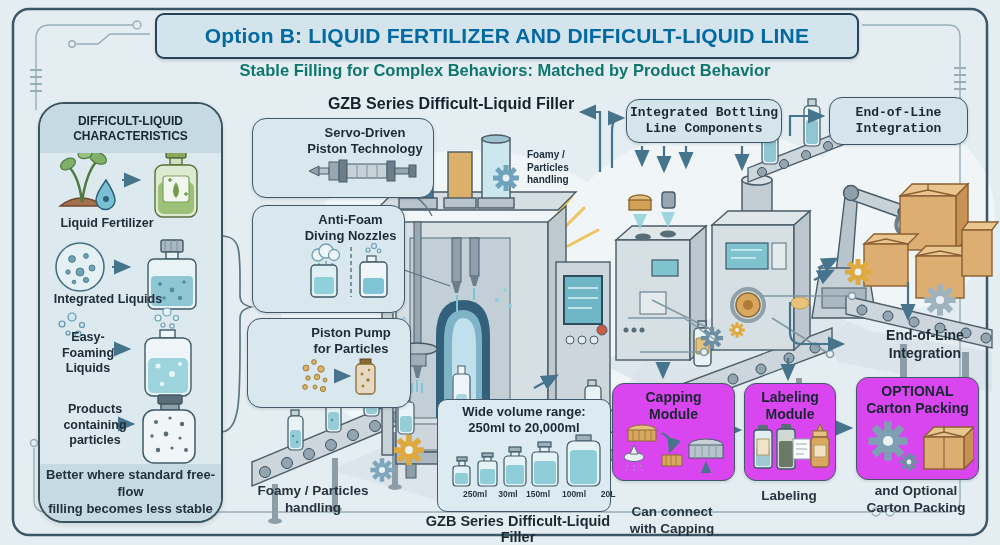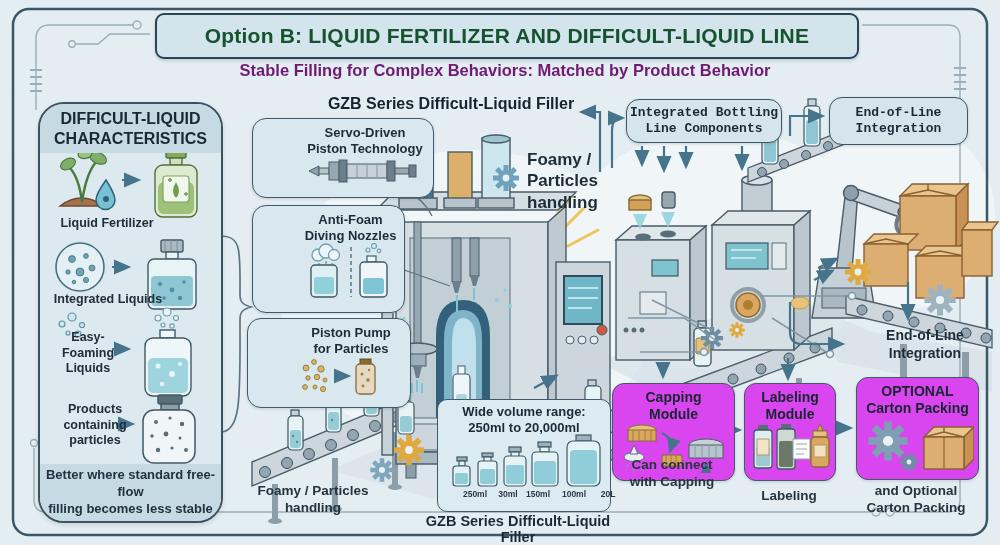--- a/index.html
+++ b/index.html
@@ -5,35 +5,35 @@
   html,body{margin:0;padding:0;background:#c9d4da;}
   #canvas{position:relative;width:1000px;height:545px;background:#e4edf1;overflow:hidden;
           font-family:"Liberation Sans","DejaVu Sans",sans-serif;color:#1b2733;}
   .abs{position:absolute;}
   .pre{white-space:pre-line;}
   .ctr{text-align:center;}
   svg{display:block;}
   
   .title-box{left:155px;top:13px;width:700px;height:42px;background:#d3e4ec;
      border:2.5px solid #27445a;border-radius:9px;display:flex;align-items:center;justify-content:center;
-     font-size:21px;font-weight:bold;letter-spacing:.2px;color:#14532d;box-shadow:0 2px 3px rgba(40,60,75,.18);}
-  .subtitle{left:145px;top:61px;width:720px;font-size:16.5px;font-weight:bold;color:#701a75;}
+     font-size:21px;font-weight:bold;letter-spacing:.2px;color:#0369a1;box-shadow:0 2px 3px rgba(40,60,75,.18);}
+  .subtitle{left:145px;top:61px;width:720px;font-size:16.5px;font-weight:bold;color:#0f766e;}
   .left-panel{left:38px;top:102px;width:181px;height:417px;background:#dce9ee;border:2px solid #3a535f;
      border-radius:26px;overflow:hidden;box-shadow:0 2px 4px rgba(40,60,75,.15);}
   .panel-header{position:absolute;left:0;top:0;width:100%;height:49px;background:#c5dae2;
-     font-size:16px;font-weight:bold;color:#1a2833;display:flex;align-items:center;justify-content:center;line-height:1.25;}
+     font-size:12px;font-weight:bold;color:#1a2833;display:flex;align-items:center;justify-content:center;line-height:1.25;}
   .panel-footer{position:absolute;left:0;bottom:0;width:100%;height:57px;background:#c5dae2;
      font-size:13px;font-weight:600;color:#223240;display:flex;align-items:center;justify-content:center;line-height:1.3;}
   .panel-label{font-size:12.5px;font-weight:600;color:#202e3a;line-height:1.25;}
   .fbox{background:#d9e8ee;border:1.7px solid #42596a;border-radius:14px;box-shadow:0 1px 3px rgba(40,60,75,.18);
      display:flex;flex-direction:column;align-items:center;padding-left:44px;}
   .fbox .lbl{font-size:13px;font-weight:bold;color:#1c2c39;line-height:1.2;padding-top:6px;}
   .h-gzb{left:318px;top:95px;width:266px;font-size:16px;font-weight:bold;color:#15232e;}
   .gzb-note{left:424px;top:117px;width:172px;font-size:12.5px;font-weight:600;color:#33414c;line-height:1.2;}
-  .handling-top{left:527px;top:149px;width:84px;font-size:17px;font-weight:bold;color:#1c2c39;line-height:1.25;}
+  .handling-top{left:527px;top:149px;width:84px;font-size:10px;font-weight:bold;color:#1c2c39;line-height:1.25;}
   .handling-bottom{left:246px;top:483px;width:134px;font-size:13.5px;font-weight:600;color:#25333f;line-height:1.25;}
   .volume-box{left:437px;top:399px;width:172px;height:111px;background:#dcebf1;border:1.7px solid #42596a;border-radius:10px;}
   .volume-title{position:absolute;left:0;top:4px;width:100%;text-align:center;font-size:13px;font-weight:bold;color:#1a2a36;line-height:1.2;}
   .vlabel{position:absolute;font-size:8.5px;font-weight:600;color:#2a3844;text-align:center;top:89px;margin-left:16px;}
   .gzb-caption{left:423px;top:513px;width:190px;font-size:14.5px;font-weight:bold;color:#1b2935;}
   .top-box{background:#d6e5ec;border:1.8px solid #3c5564;border-radius:13px;display:flex;align-items:center;justify-content:center;
      font-size:13px;font-weight:bold;color:#1a2a36;line-height:1.25;box-shadow:0 1px 3px rgba(40,60,75,.18);font-family:Liberation Mono, monospace;}
   .eol-label{left:871px;top:327px;width:108px;font-size:14px;font-weight:bold;color:#1e2c38;line-height:1.25;}
   .mbox{background:#d946ef;border:1.7px solid #42596a;border-radius:12px;display:flex;flex-direction:column;align-items:center;
      box-shadow:0 1px 3px rgba(40,60,75,.18);}
@@ -647,21 +647,21 @@
       <path d="M10,42 L8,47 M16,42 V48 M22,42 L24,47" stroke="#8fa0ab" stroke-width="1.3" stroke-dasharray="2,2"></path>
       <path d="M44,10 Q56,16 52,28" fill="none" stroke="#46748c" stroke-width="2" marker-end="url(#ca)"></path>
       <rect x="44" y="32" width="20" height="11" rx="2" fill="#d9a75f" stroke="#8a6a33"></rect>
       <path d="M48,32 V43 M53,32 V43 M58,32 V43" stroke="#a07f3c" stroke-width="1"></path>
       <ellipse cx="88" cy="22" rx="17" ry="6" fill="#c6d1d8" stroke="#4a5d69"></ellipse>
       <rect x="71" y="22" width="34" height="13" fill="#b7c4cc" stroke="#4a5d69"></rect>
       <path d="M77,22 V35 M84,22 V35 M91,22 V35 M98,22 V35" stroke="#8fa0ab" stroke-width="1.1"></path>
       <path d="M88,49 V41" fill="none" stroke="#46748c" stroke-width="2" marker-end="url(#ca)"></path>
     </svg>
   </div>
-  <div class="abs mcap ctr pre" style="left:602px;top:457px;width:140px">Can connect
+  <div class="abs mcap ctr pre" style="left:602px;top:504px;width:140px">Can connect
 with Capping</div>
 
   <div class="abs mbox" style="left:744px;top:383px;width:90px;height:96px">
     <div class="mtl ctr pre">Labeling
 Module</div>
     <svg width="82" height="50" viewBox="0 0 82 50">
       <rect x="9" y="2" width="10" height="5" fill="#5a6e79"></rect>
       <rect x="5" y="7" width="18" height="38" rx="3" fill="#dfeef2" stroke="#3f5a66" stroke-width="1.3"></rect>
       <rect x="7" y="24" width="14" height="19" rx="2" fill="#9ec8d2"></rect>
       <rect x="8" y="16" width="12" height="16" fill="#f0e3c8" stroke="#b49a66"></rect>

